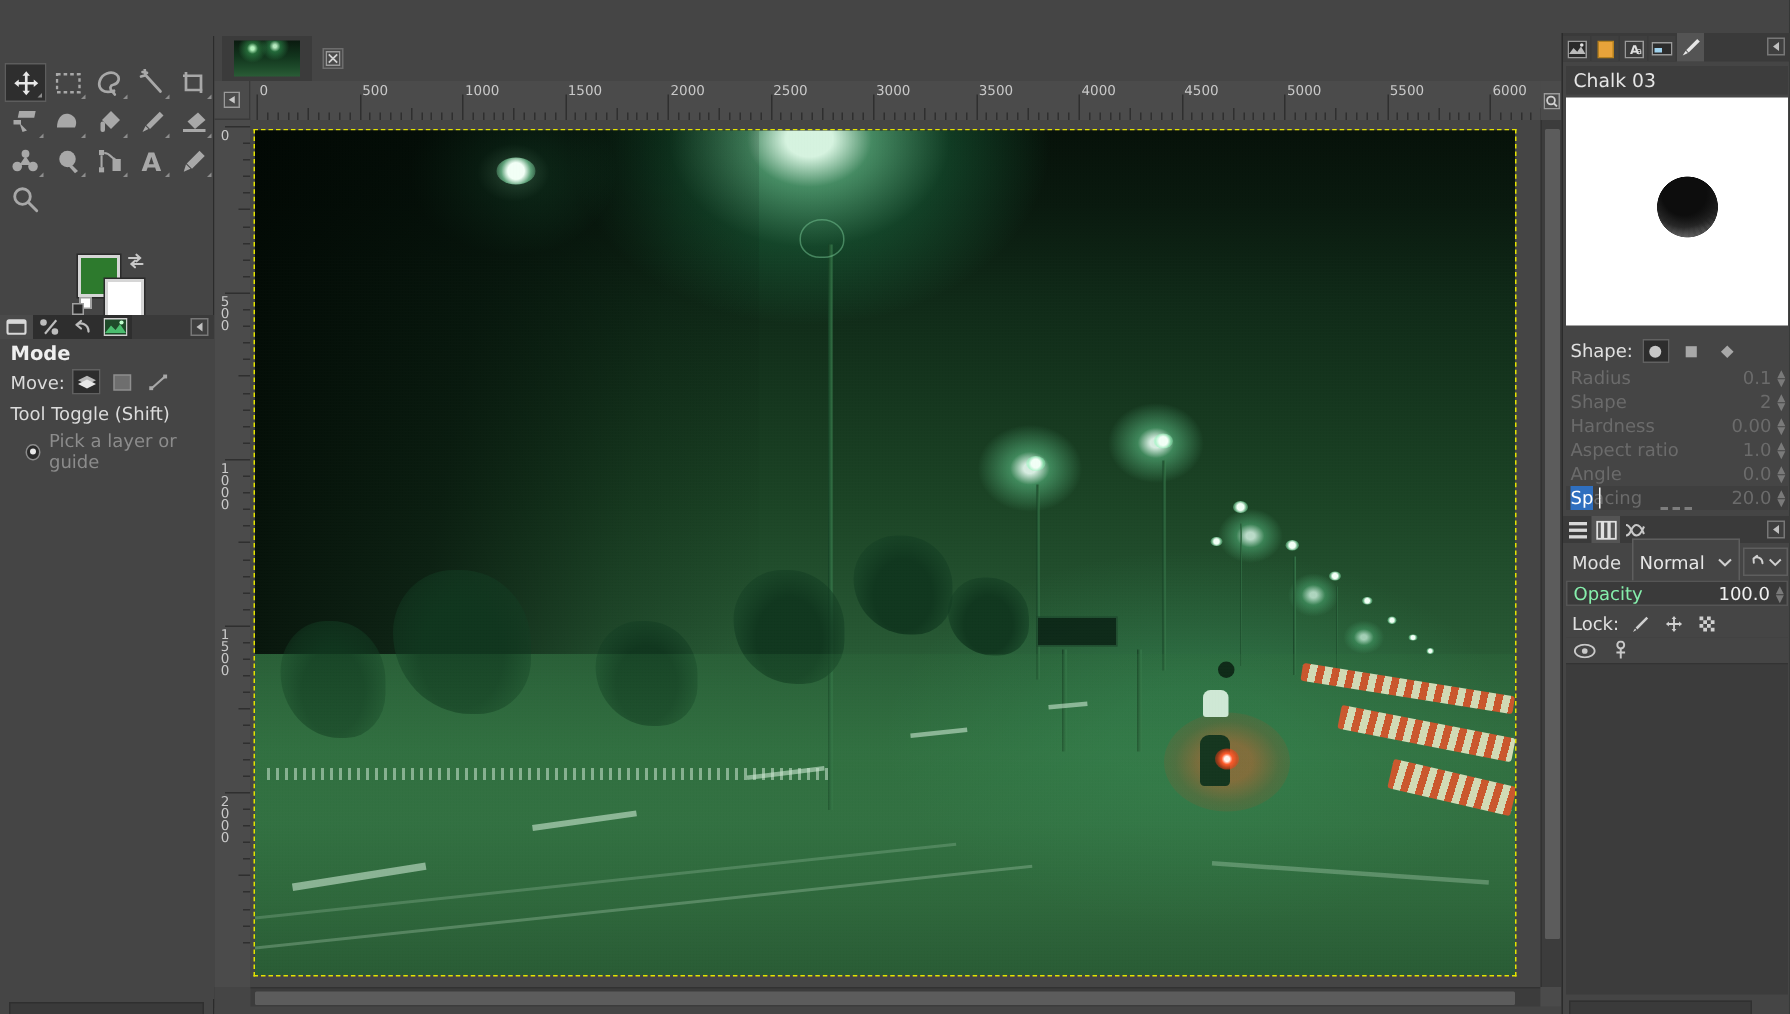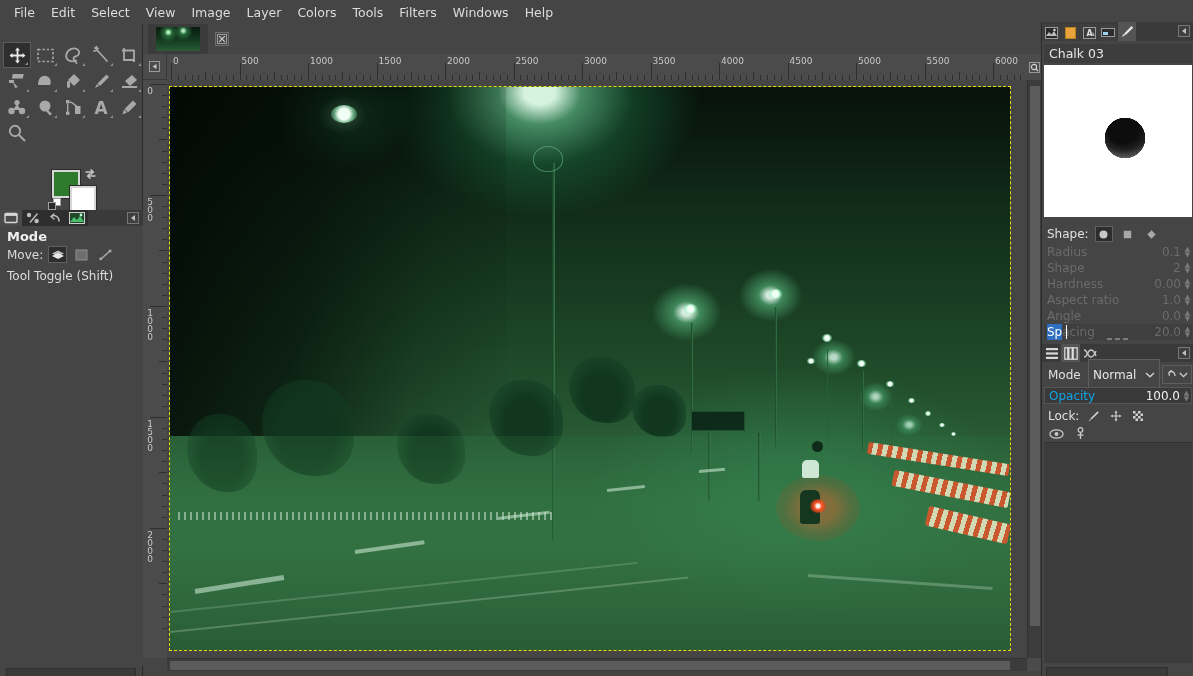--- a/index.html
+++ b/index.html
@@ -425,21 +425,21 @@
   #mode-revert {
     width: 30px; height: 19px; background: #454545; border: 1px solid #5e5e5e;
     margin-left: 2px;
     display: flex; align-items: center; justify-content: center; gap: 2px;
   }
   #opacity-row {
     position: absolute; left: 2px; top: 365px; width: 148px; height: 17px;
     background: #3a3a3a; border: 1px solid #555;
     display: flex; align-items: center;
   }
-  #opacity-label { font-size: 12px; color: #0ea5e9; padding-left: 4px; flex: 1; }
+  #opacity-label { font-size: 12px; color: #86efac; padding-left: 4px; flex: 1; }
   #opacity-value { font-size: 12px; color: #efefef; padding-right: 2px; }
   #lock-row {
     position: absolute; left: 2px; top: 385px; width: 148px; height: 17px;
     display: flex; align-items: center; gap: 8px; padding-left: 4px;
   }
   #lock-label { font-size: 12px; color: #e0e0e0; }
   .lock-icon { width: 14px; height: 14px; display: flex; align-items: center; justify-content: center; }
   #layers-list {
     position: absolute; left: 2px; top: 403px; width: 148px; height: 238px;
     background: #3c3c3c;
@@ -471,33 +471,20 @@
   #ld-bottom-slot {
     position: absolute; left: 4px; top: 645px; width: 122px; height: 12px;
     background: #3a3a3a; border: 1px solid #303030;
   }
 </style>
 </head>
 <body>
 
 <div id="app">
 
-  <div id="menubar">
-    <div class="menu-item">File</div>
-    <div class="menu-item">Edit</div>
-    <div class="menu-item">Select</div>
-    <div class="menu-item">View</div>
-    <div class="menu-item">Image</div>
-    <div class="menu-item">Layer</div>
-    <div class="menu-item">Colors</div>
-    <div class="menu-item">Tools</div>
-    <div class="menu-item">Filters</div>
-    <div class="menu-item">Windows</div>
-    <div class="menu-item">Help</div>
-  </div>
 
   <div id="toolbox">
 
     <div id="tool-grid">
 
       <div class="tool-cell active">
         <svg width="17" height="17" viewBox="0 0 17 17">
             <g fill="#e8e8e8">
           <path d="M8.5 0.5 L11 3.5 L9.4 3.5 L9.4 7.6 L13.5 7.6 L13.5 6 L16.5 8.5 L13.5 11 L13.5 9.4 L9.4 9.4 L9.4 13.5 L11 13.5 L8.5 16.5 L6 13.5 L7.6 13.5 L7.6 9.4 L3.5 9.4 L3.5 11 L0.5 8.5 L3.5 6 L3.5 7.6 L7.6 7.6 L7.6 3.5 L6 3.5 Z"></path>
         </g>
@@ -709,20 +696,26 @@
         </div>
         <div class="seg-btn">
           <svg width="13" height="12" viewBox="0 0 13 12">
               <path d="M2 10 L11 2" stroke="#a8a8a8" stroke-width="1.5" fill="none"></path>
               <rect x="0.5" y="8.5" width="2.6" height="2.6" fill="#a8a8a8"></rect>
               <rect x="9.8" y="0.7" width="2.6" height="2.6" fill="#a8a8a8"></rect>
             </svg>
         </div>
       </div>
       <div id="to-toggle-label">Tool Toggle  (Shift)</div>
+      <div class="radio-row">
+        <span class="radio-dot">
+            <span class="inner"></span>
+          </span>
+        <span class="radio-label dim">Pick a layer or guide</span>
+      </div>
     </div>
 
     <div id="tb-bottom-slot"></div>
 
   </div>
 
   <div id="canvas-area">
 
     <div id="image-tabbar">
       <div id="image-tab">

